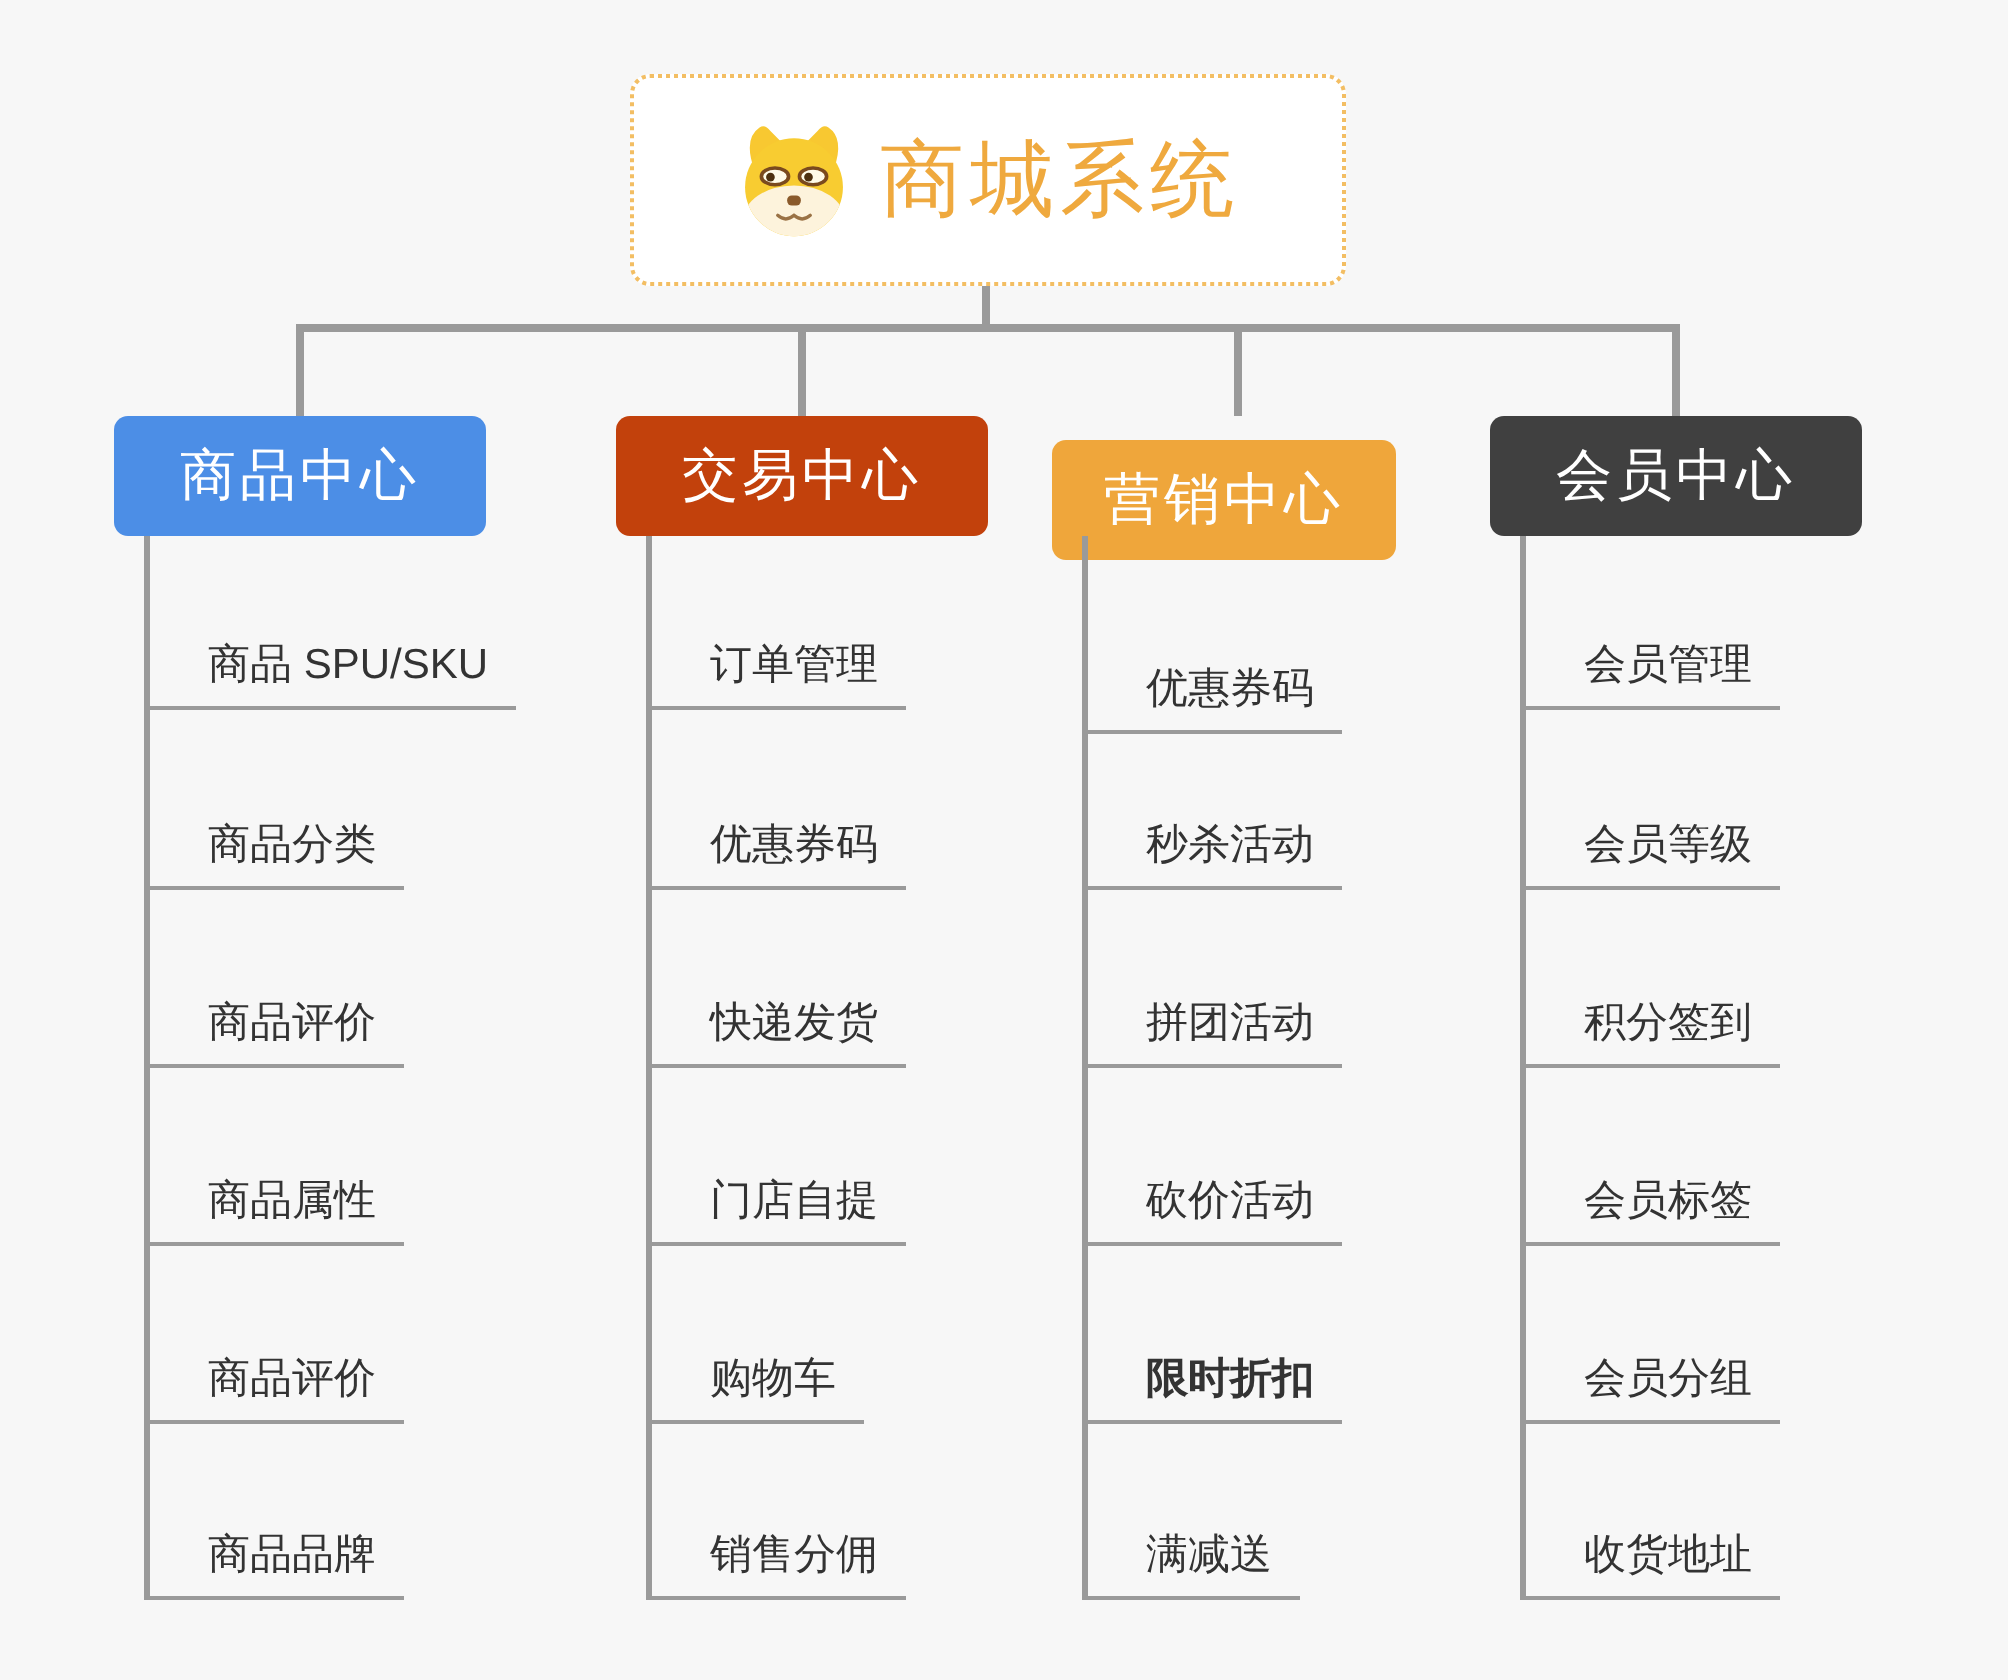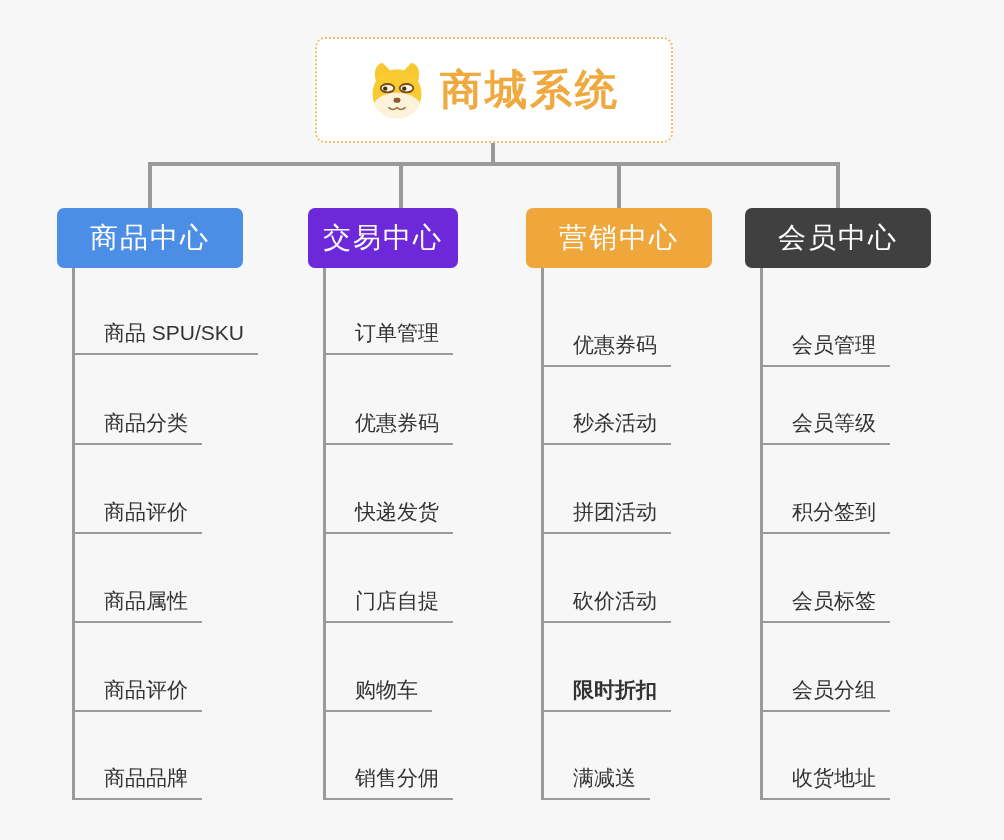--- a/index.html
+++ b/index.html
@@ -27,21 +27,20 @@
     width: 358px; height: 106px;
     box-sizing: border-box;
     background: #FFFFFF;
     border: 2px dotted var(--root-border, #F3BE63);
     border-radius: 10px;
     display: flex;
     align-items: center;
     justify-content: center;
     gap: 14px;
     cursor: pointer;
-    font-weight: bold;
   }
   .root-title {
     font-size: 42px;
     letter-spacing: 3px;
     color: var(--root-accent, #EFA93E);
     white-space: nowrap;
   }
   .doge { width: 58px; height: 58px; flex: 0 0 auto; }
   
   .branch-node {
@@ -102,41 +101,41 @@
       <div class="conn" style="left: 148px; top: 162px; width: 4px; height: 46px;"></div>
       <div class="branch-node" style="left: 57px; width: 186px; background: rgb(76, 142, 230);">商品中心</div>
       <div class="conn" style="left: 72px; top: 268px; width: 3px; height: 532px;"></div>
       <div class="branch-item" style="left: 72px; top: 322px;">商品 SPU/SKU</div>
       <div class="branch-item" style="left: 72px; top: 412px;">商品分类</div>
       <div class="branch-item" style="left: 72px; top: 501px;">商品评价</div>
       <div class="branch-item" style="left: 72px; top: 590px; text-align: center;">商品属性</div>
       <div class="branch-item" style="left: 72px; top: 679px;">商品评价</div>
       <div class="branch-item" style="left: 72px; top: 767px;">商品品牌</div>
       <div class="conn" style="left: 399px; top: 162px; width: 4px; height: 46px;"></div>
-      <div class="branch-node" style="left: 308px; width: 150px; background: #6d28d9;">交易中心</div>
+      <div class="branch-node" style="left: 308px; width: 186px; background: #c2410c;">交易中心</div>
       <div class="conn" style="left: 323px; top: 268px; width: 3px; height: 532px;"></div>
       <div class="branch-item" style="left: 323px; top: 322px;">订单管理</div>
       <div class="branch-item" style="left: 323px; top: 412px;">优惠券码</div>
       <div class="branch-item" style="left: 323px; top: 501px;">快递发货</div>
       <div class="branch-item" style="left: 323px; top: 590px;">门店自提</div>
       <div class="branch-item" style="left: 323px; top: 679px;">购物车</div>
       <div class="branch-item" style="left: 323px; top: 767px;">销售分佣</div>
       <div class="conn" style="left: 617px; top: 162px; width: 4px; height: 46px;"></div>
-      <div class="branch-node" style="left: 526px; width: 186px; background: rgb(239, 166, 59);">营销中心</div>
+      <div class="branch-node" style="left: 526px; width: 172px; background: rgb(239, 166, 59); margin-top: 12px;">营销中心</div>
       <div class="conn" style="left: 541px; top: 268px; width: 3px; height: 532px;"></div>
       <div class="branch-item" style="left: 541px; top: 334px;">优惠券码</div>
       <div class="branch-item" style="left: 541px; top: 412px;">秒杀活动</div>
       <div class="branch-item" style="left: 541px; top: 501px;">拼团活动</div>
       <div class="branch-item" style="left: 541px; top: 590px;">砍价活动</div>
       <div class="branch-item" style="left: 541px; top: 679px; font-weight: bold;">限时折扣</div>
       <div class="branch-item" style="left: 541px; top: 767px;">满减送</div>
       <div class="conn" style="left: 836px; top: 162px; width: 4px; height: 46px;"></div>
       <div class="branch-node" style="left: 745px; width: 186px; background: #404040;">会员中心</div>
       <div class="conn" style="left: 760px; top: 268px; width: 3px; height: 532px;"></div>
-      <div class="branch-item" style="left: 760px; top: 334px;">会员管理</div>
+      <div class="branch-item" style="left: 760px; top: 322px;">会员管理</div>
       <div class="branch-item" style="left: 760px; top: 412px;">会员等级</div>
       <div class="branch-item" style="left: 760px; top: 501px;">积分签到</div>
       <div class="branch-item" style="left: 760px; top: 590px;">会员标签</div>
       <div class="branch-item" style="left: 760px; top: 679px;">会员分组</div>
       <div class="branch-item" style="left: 760px; top: 767px;">收货地址</div>
     </div>
 
 </div>
 
 </body></html>

